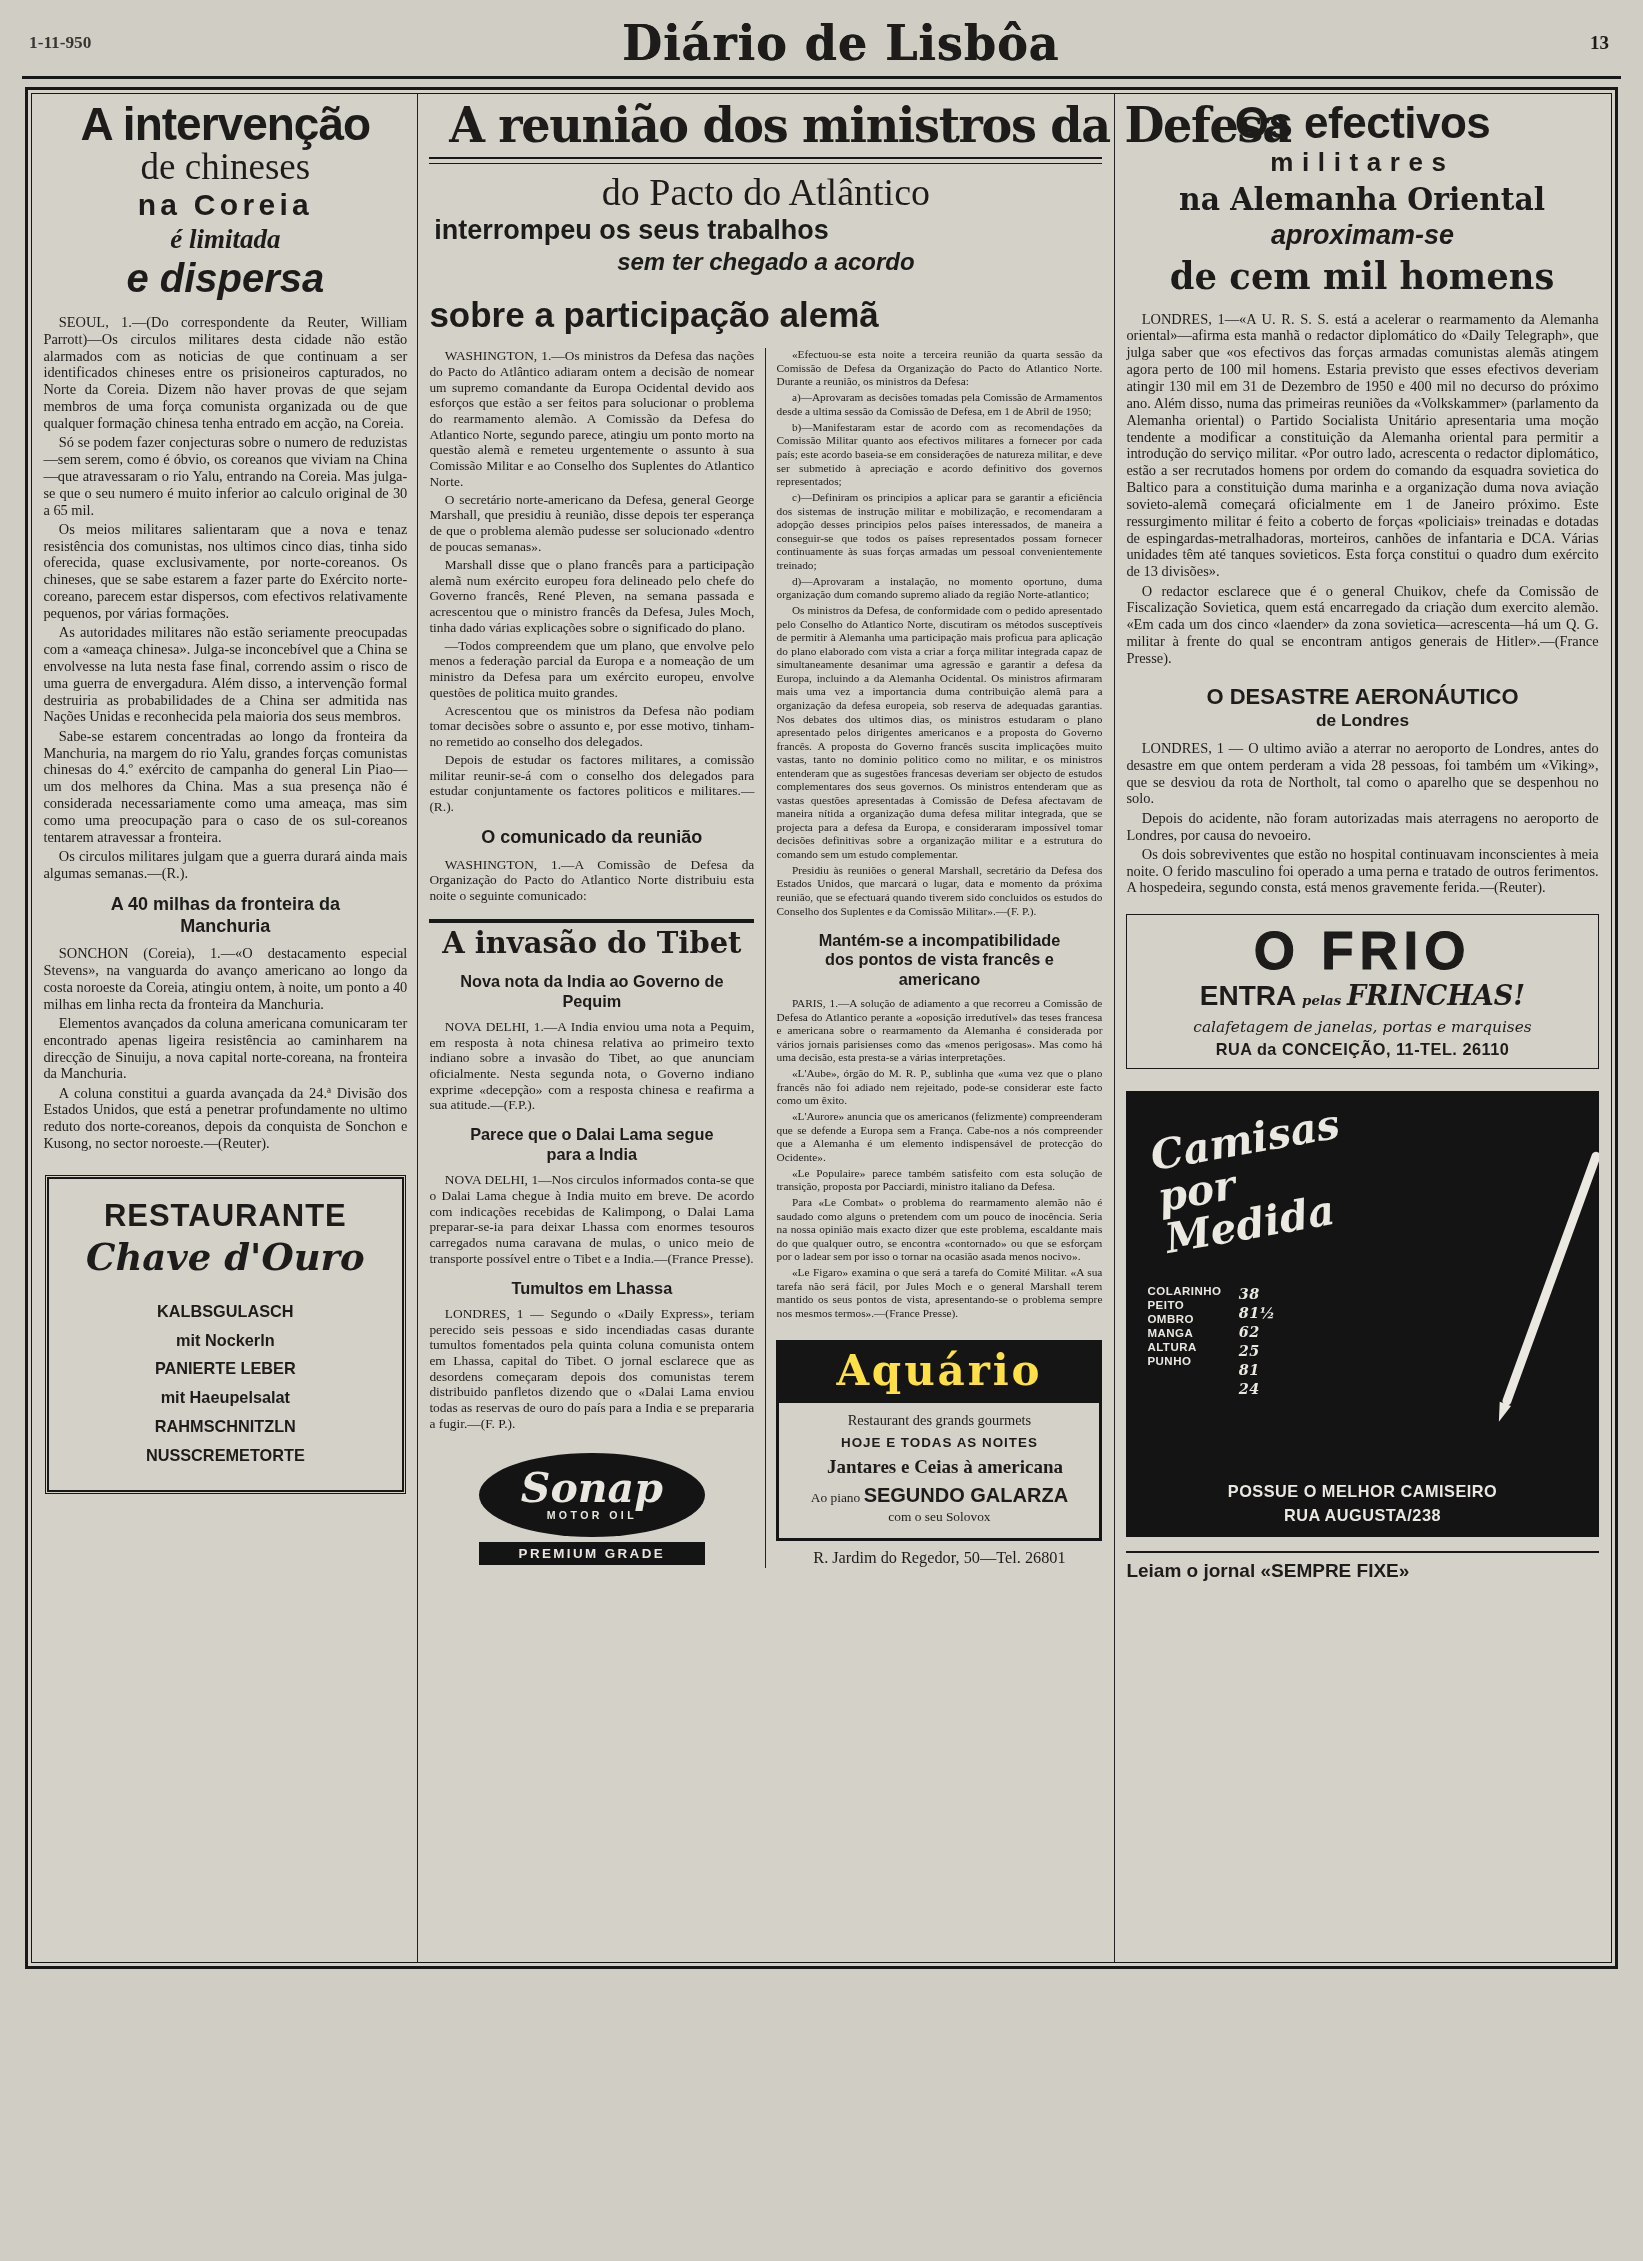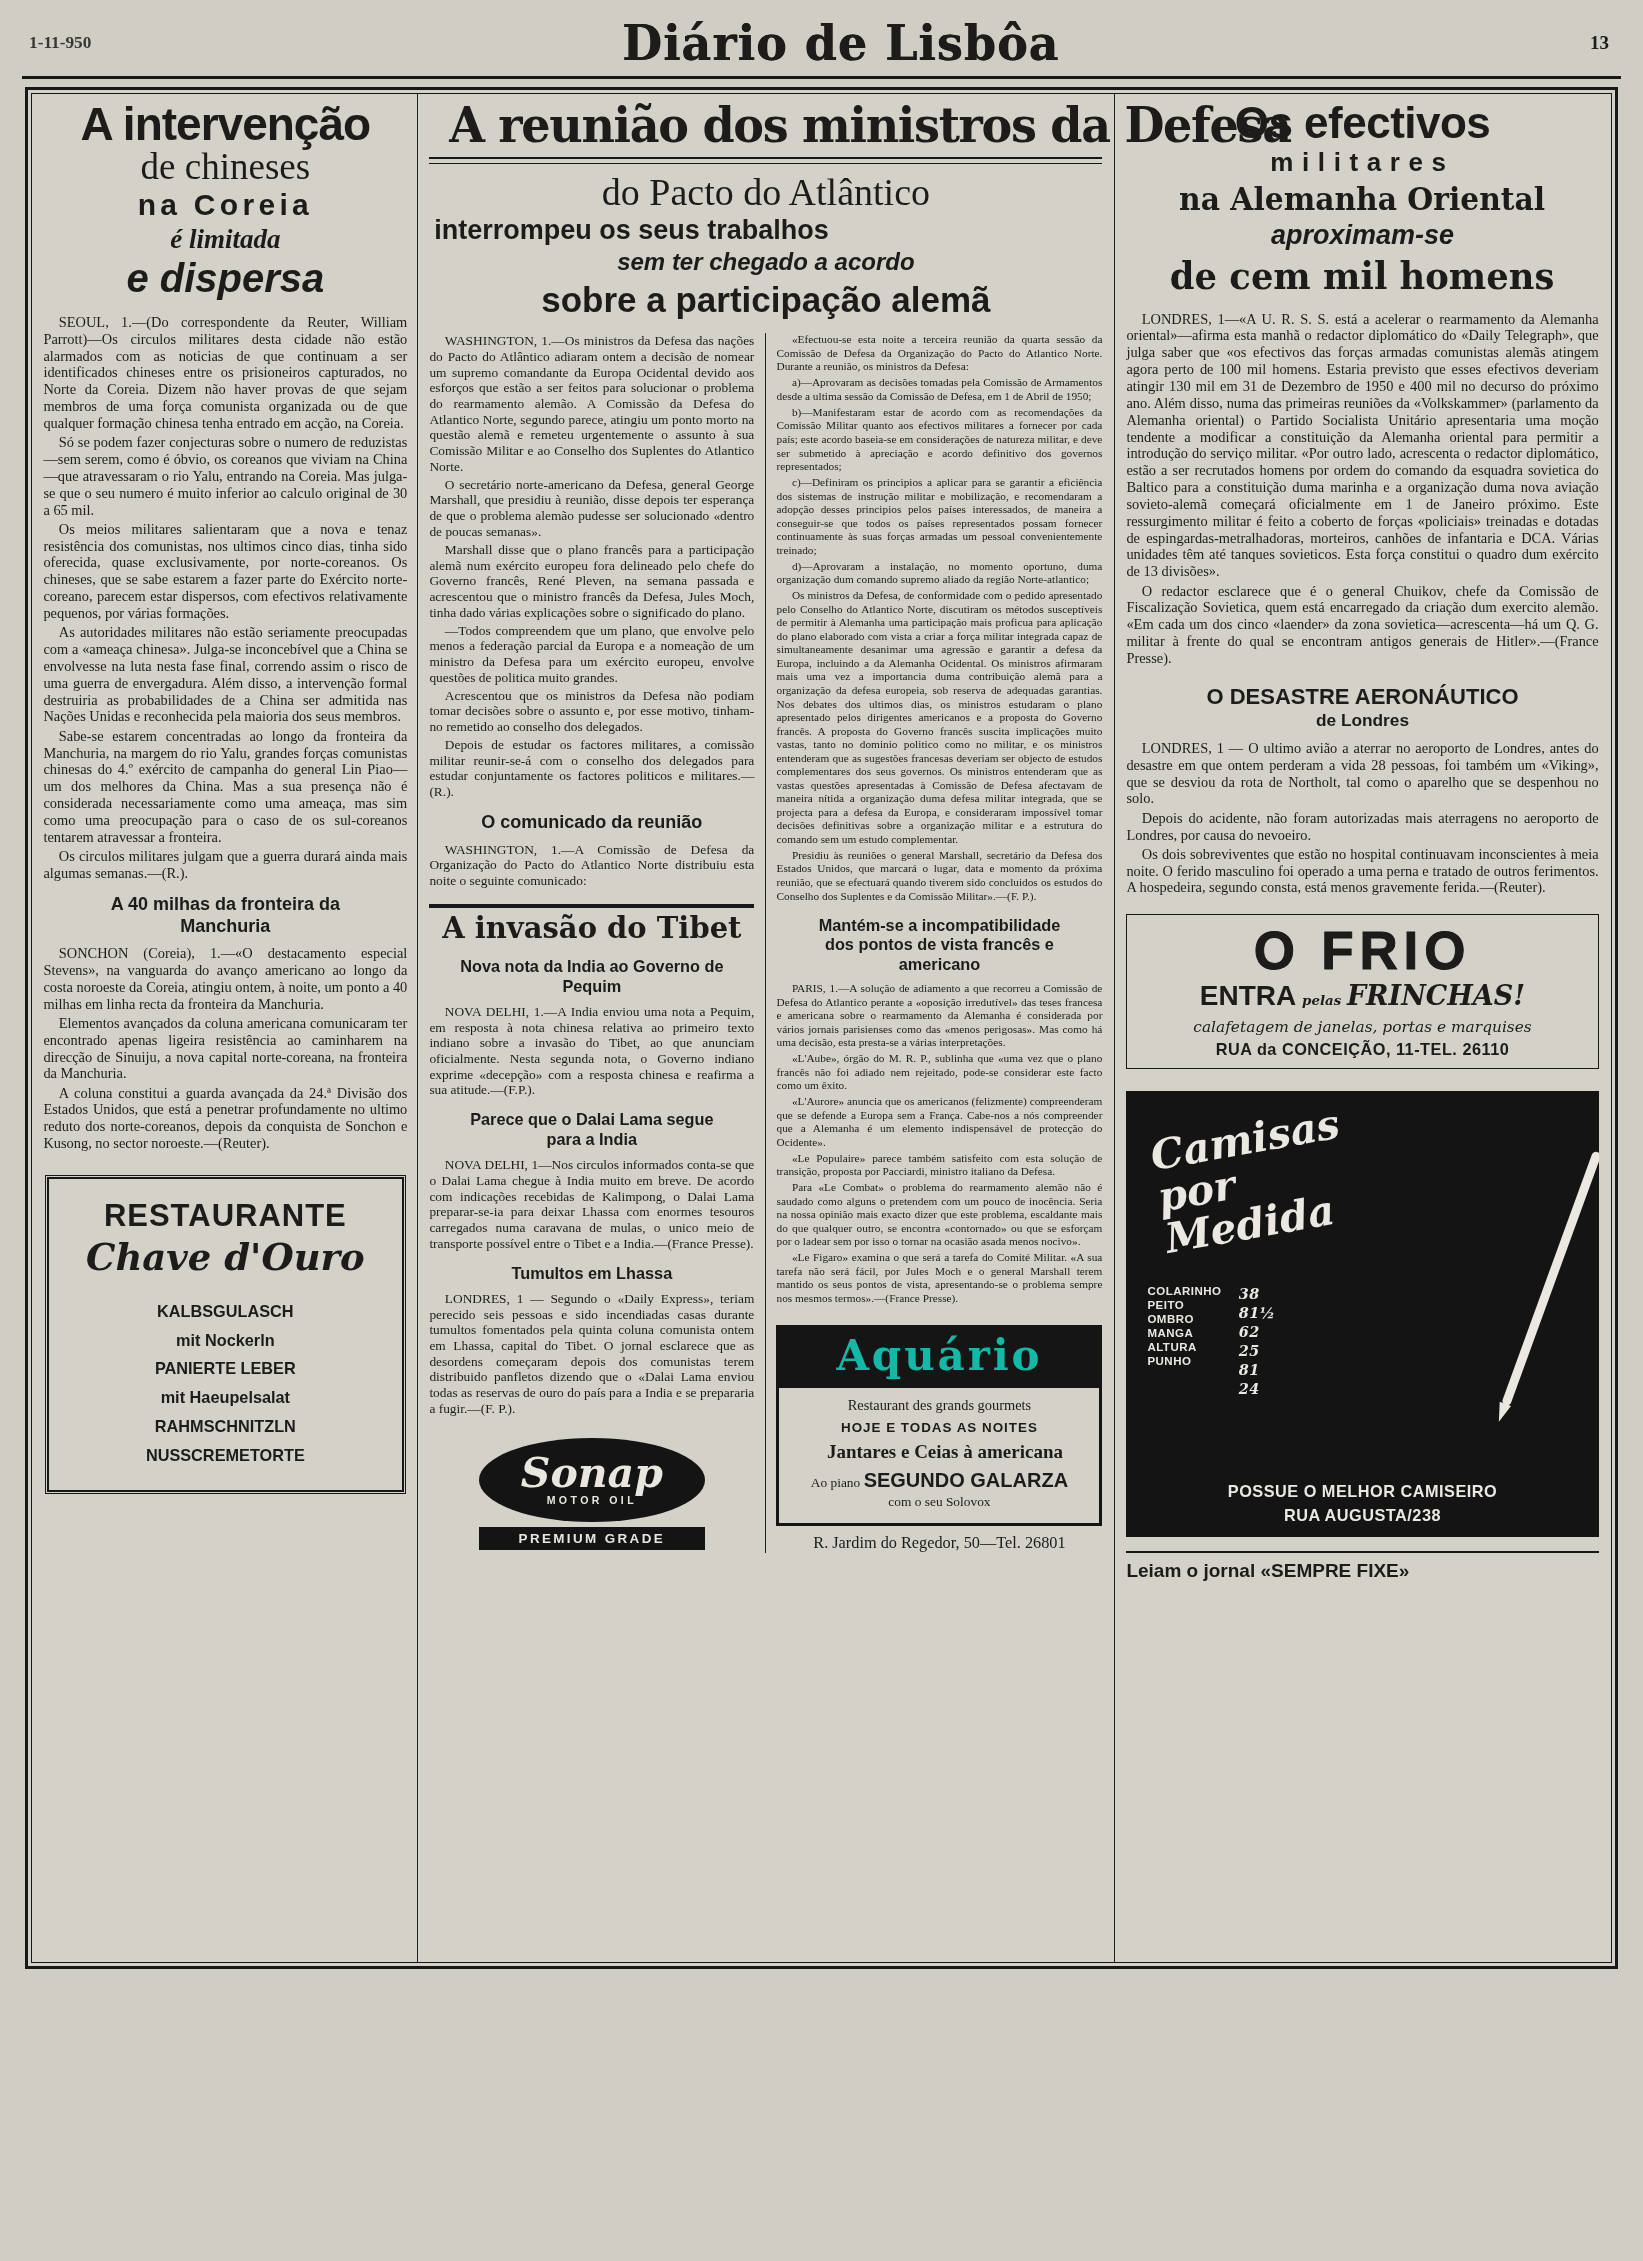--- a/index.html
+++ b/index.html
@@ -49,41 +49,41 @@
   .rest-l2 { font-style:italic; font-weight:700; font-size:37px; font-family:"DejaVu Serif", serif; margin-top:3.8px; }
   .rest-items { margin-top:24px; }
   .rest-items p { font:700 16.3px/1 "Liberation Sans", sans-serif; margin:12.5px 0 0; text-align:center; text-indent:0; }
 
   
   .mh1 { font:700 49px/1.05 "DejaVu Serif", serif; text-align:center; letter-spacing:-1.4px; transform:scaleX(0.94); transform-origin:center; white-space:nowrap; margin:1.9px 0 4.8px; }
   .double-rule { border-top:2.9px solid #181818; border-bottom:1px solid #181818; height:4.3px; margin:0 0 7.7px; }
   .mh2 { font-size:38px; line-height:1.1; text-align:center; }
   .mh3 { font:700 27px/1.3 "Liberation Sans", sans-serif; text-align:left; padding-left:4.8px; }
   .mh4 { font-style:italic; font-weight:700; font-size:24px; line-height:1.2; font-family:"Liberation Sans", sans-serif; text-align:center; }
-  .mh5 { font:700 35px/1.3 "Liberation Sans", sans-serif; text-align:center; margin-bottom:10.6px; }
+  .mh5 { font:700 35px/1.3 "Liberation Sans", sans-serif; text-align:left; margin-bottom:10.6px;margin-top:15px; }
 
   .subcols { display:flex; }
   .subcol { box-sizing:border-box; width:50%; }
   .subcol-l { padding-right:10.6px; border-right:1px solid #222; }
   .subcol-r { padding-left:10.6px; }
 
   
   .tibet-bar { border-top:4.8px solid #181818; margin:15.4px 0 4.8px; }
   .tibet-title { font:700 29px/1.1 "DejaVu Serif", serif; text-align:center; margin:4.8px 0 6.7px; }
 
   
   .sonap { margin:22px auto 0; width:226px; text-align:center; }
   .sonap-oval { background:#141414; border-radius:50%; width:226px; height:84px; display:flex; flex-direction:column; align-items:center; justify-content:center; color:#e8e6df; }
   .sonap-name { font-style:italic; font-weight:700; font-size:41px; line-height:.9; font-family:"DejaVu Serif", serif; }
   .sonap-sub { font:700 10.6px "Liberation Sans", sans-serif; letter-spacing:3.4px; margin-top:1.9px; }
   .sonap-bar { background:#141414; color:#e8e6df; font:700 13.4px/1 "Liberation Sans", sans-serif; letter-spacing:2.4px; padding:4.8px 0; margin-top:4.8px; }
 
   
   .aquario { border:3.4px solid #151515; margin-top:20px; text-align:center; padding-bottom:12.5px; }
-  .aq-band { background:#151515; color:#14b8a6; font:700 42px/1.2 "DejaVu Serif", serif; letter-spacing:2.9px; padding:2.9px 0 6.7px; }
+  .aq-band { background:#151515; color:#fde047; font:700 42px/1.2 "DejaVu Serif", serif; letter-spacing:2.9px; padding:2.9px 0 6.7px; }
   .aq-l1 { font-size:14.4px; margin-top:8.6px; }
   .aq-l2 { font:700 13.4px "Liberation Sans", sans-serif; letter-spacing:1px; margin-top:5.8px; }
   .aq-l3 { font-weight:700; font-size:19px; margin-top:5.8px;padding-left:11px; }
   .aq-l4 { font-size:13.4px; margin-top:6.7px; }
   .aq-l4 b { font:700 20px "Liberation Sans", sans-serif; }
   .aq-l5 { font-size:13.4px; margin-top:1.9px; }
   .aq-address { font-size:16.3px; text-align:center; margin-top:7.7px; }
 
   
   .rh { text-align:center; }

